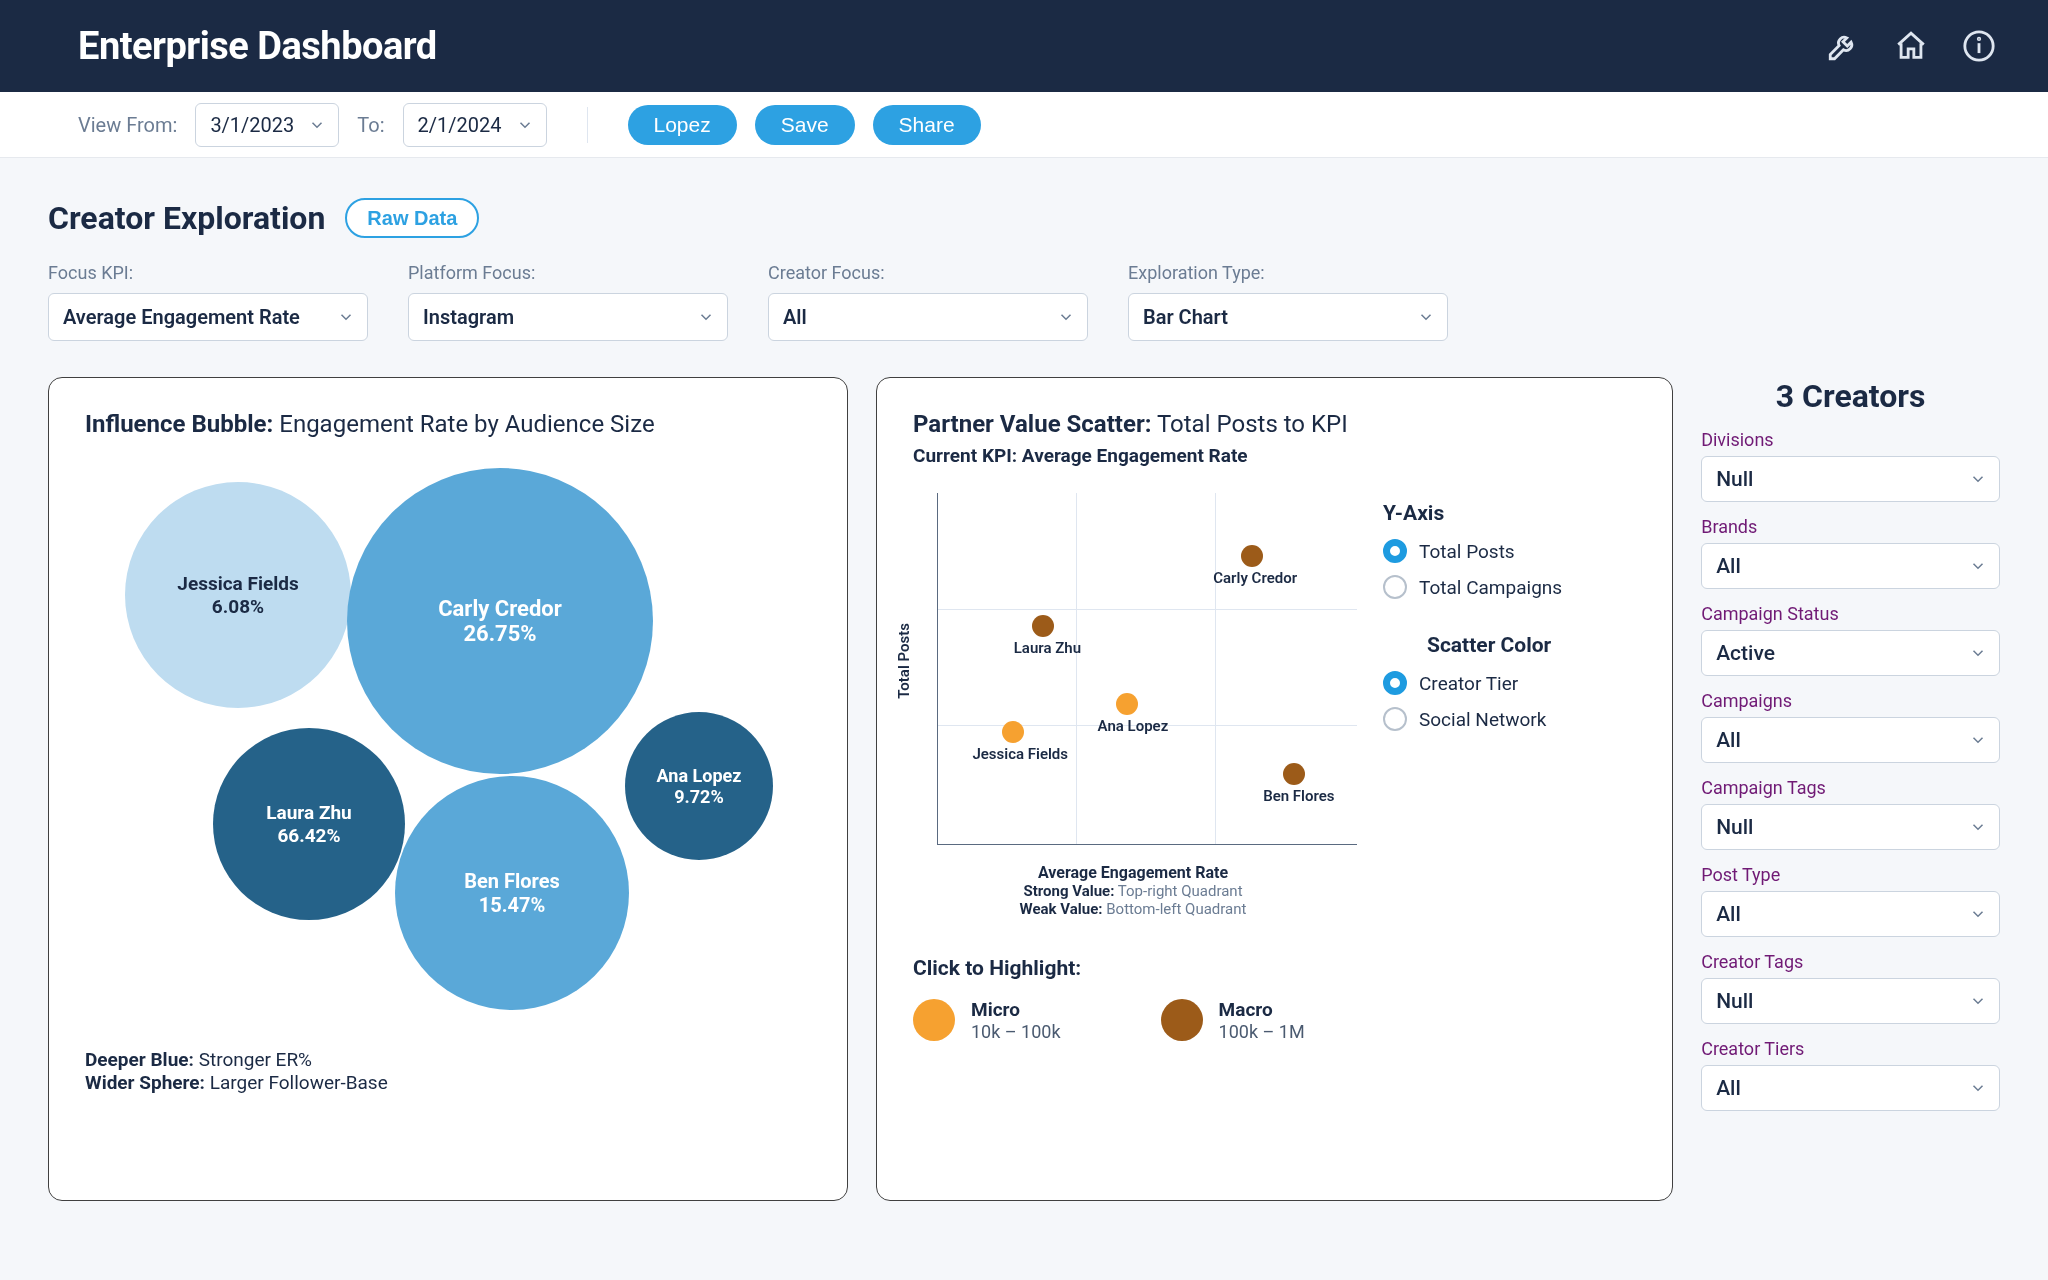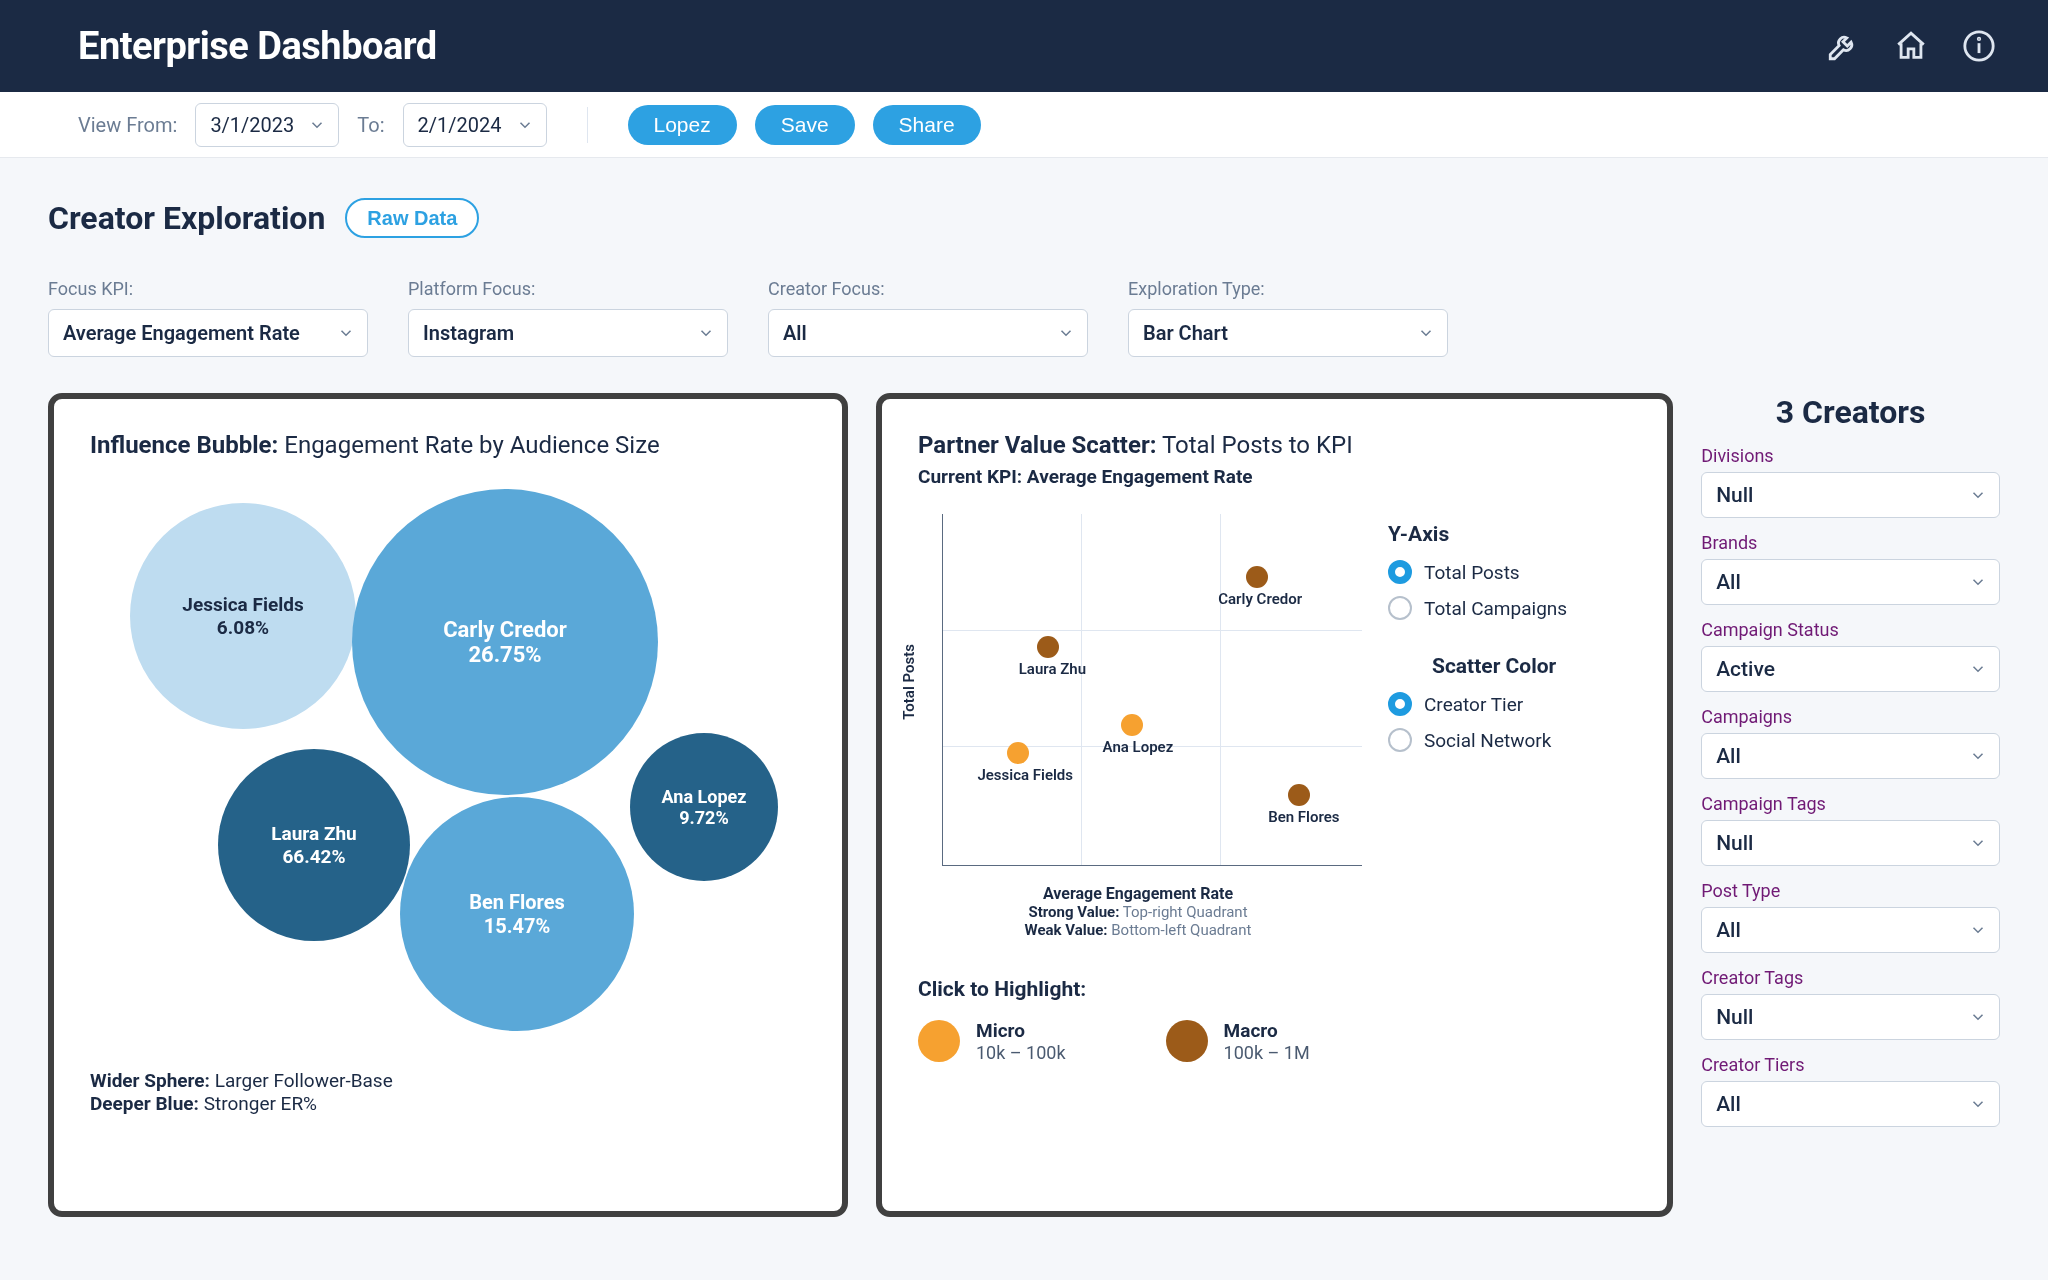--- a/index.html
+++ b/index.html
@@ -10,31 +10,31 @@
   .topbar-icons .icon { width:34px; height:34px; stroke:#dfe6f0; fill:none; stroke-width:2; cursor:pointer; }
 
   .controlbar { background:#fff; height:66px; display:flex; align-items:center; padding-left:78px; gap:18px; border-bottom:1px solid #e6e9ee; }
   .controlbar .label { color:#6b7c93; font-size:20px; }
   .select { border:1px solid #cbd4df; border-radius:6px; height:44px; padding:0 44px 0 14px; font-size:20px; color:#1b2a44; background:#fff; display:flex; align-items:center; position:relative; cursor:pointer; min-width:140px; }
   .select .chev { position:absolute; right:12px; width:18px; height:18px; stroke:#6b7c93; fill:none; stroke-width:2; }
   .divider { width:1px; height:36px; background:#dfe6f0; margin:0 22px; }
   .pill { background:#2da1e2; color:#fff; border:none; border-radius:22px; height:40px; padding:0 26px; font-size:21px; font-weight:500; cursor:pointer; }
 
   .content { padding:40px 48px 0 48px; }
-  .section-head { display:flex; align-items:center; gap:20px; margin-bottom:40px; }
+  .section-head { display:flex; align-items:center; gap:20px; margin-bottom:24px; }
   .section-head h2 { font-size:32px; font-weight:700; color:#1b2a44; }
   .chip { border:2px solid #2da1e2; color:#2da1e2; background:#fff; border-radius:22px; height:40px; padding:0 20px; font-size:20px; font-weight:600; cursor:pointer; }
 
   .filter-row { display:flex; gap:40px; margin-bottom:36px; }
   .filter-col { display:flex; flex-direction:column; gap:10px; }
   .filter-col .flabel { font-size:18px; color:#6b7c93; }
   .filter-col .select { min-width:320px; height:48px; font-size:20px; font-weight:600; }
 
   .panels { display:flex; gap:28px; }
-  .card { background:#fff; border:6px solid #404040; border-radius:14px; padding:32px 36px; }
+  .card { background:#fff; border:1px solid #404040; border-radius:14px; padding:32px 36px; }
   .card-a { width:800px; height:824px; }
   .card-b { width:800px; height:824px; }
   .side  { width:300px; }
 
   .card h3 { font-size:24px; color:#1b2a44; font-weight:400; }
   .card h3 b { font-weight:700; }
   .card .sub { font-size:19px; font-weight:700; margin-top:6px; }
 
   
   .bubble-stage { position:relative; width:728px; height:600px; margin-top:10px; }
@@ -192,22 +192,22 @@
         <div class="bubble mid" style="width:234px;height:234px;left:310px;top:328px;font-size:20px;">
           <span class="bn">Ben Flores</span>
           <span class="bv">15.47%</span>
         </div>
         <div class="bubble dark" style="width:148px;height:148px;left:540px;top:264px;font-size:18px;">
           <span class="bn">Ana Lopez</span>
           <span class="bv">9.72%</span>
         </div>
       </div>
       <div class="legend-lines">
+        <p><b>Deeper Blue:</b><span> Stronger ER%</span></p>
         <p><b>Wider Sphere:</b><span> Larger Follower-Base</span></p>
-        <p><b>Deeper Blue:</b><span> Stronger ER%</span></p>
       </div>
     </div>
 
     <div class="card card-b">
       <h3>
         <b>Partner Value Scatter:</b><span> Total Posts to KPI</span>
       </h3>
       <p class="sub">Current KPI: Average Engagement Rate</p>
 
       <div class="scatter-row">

